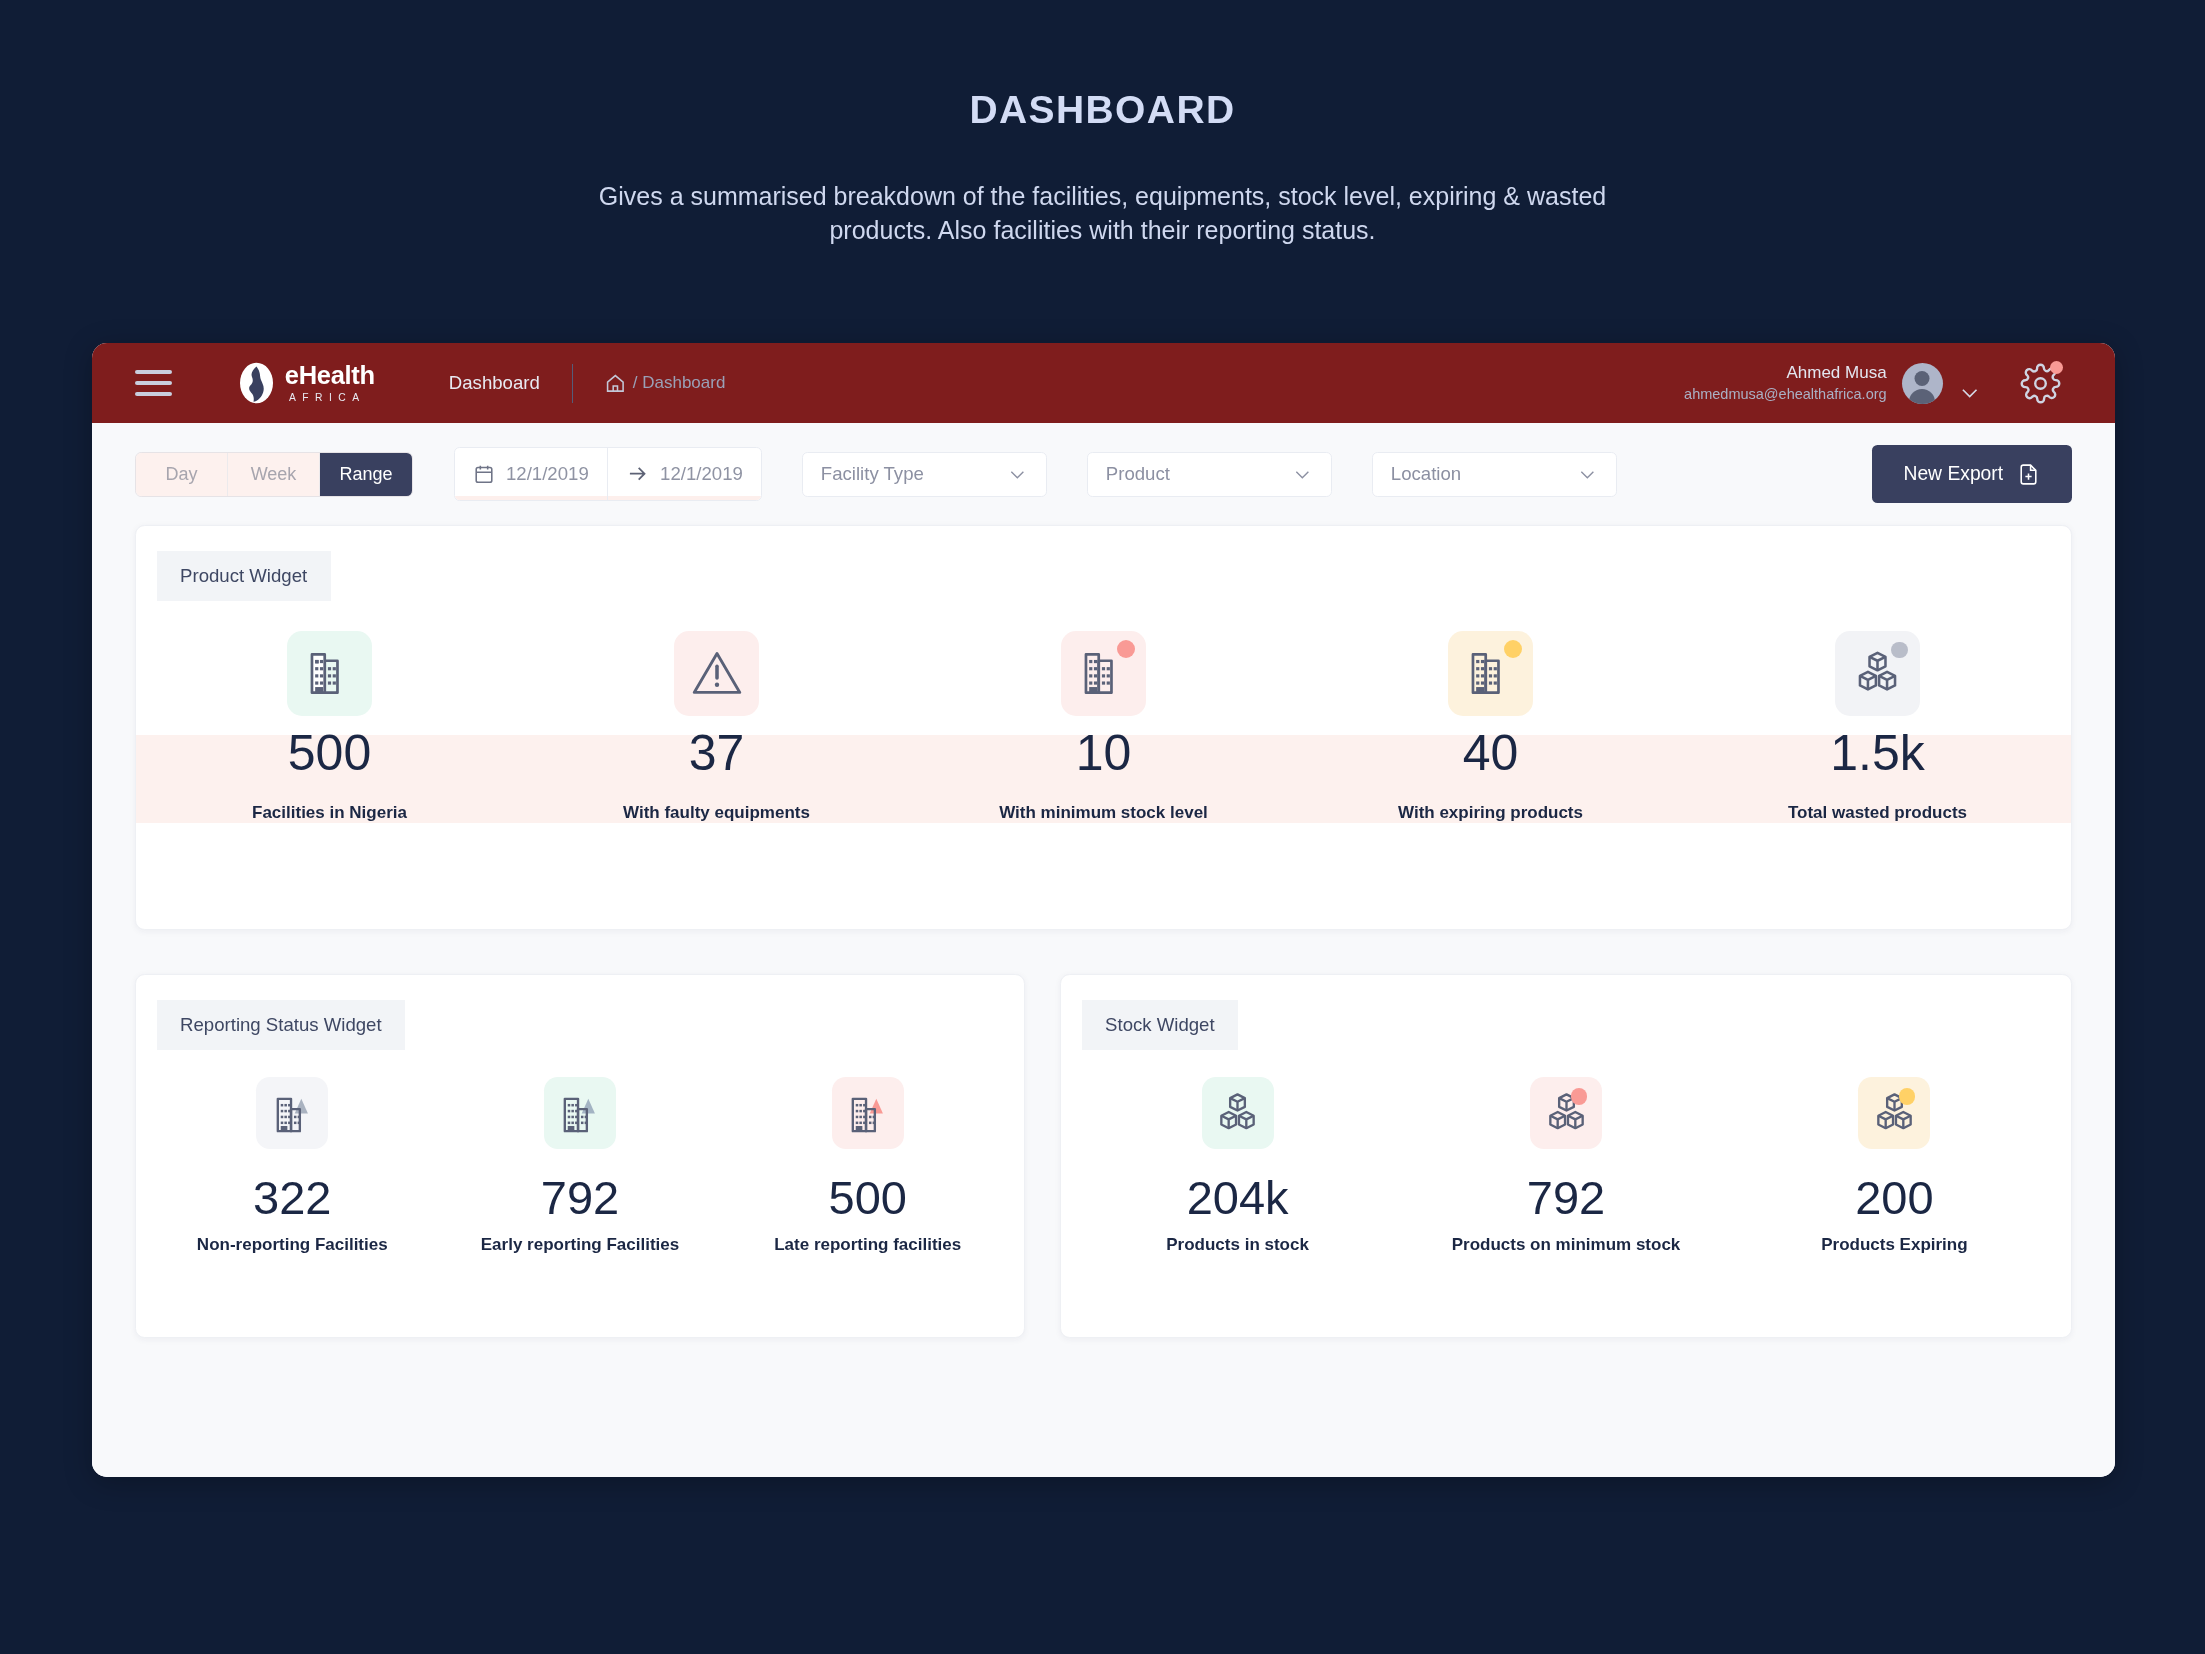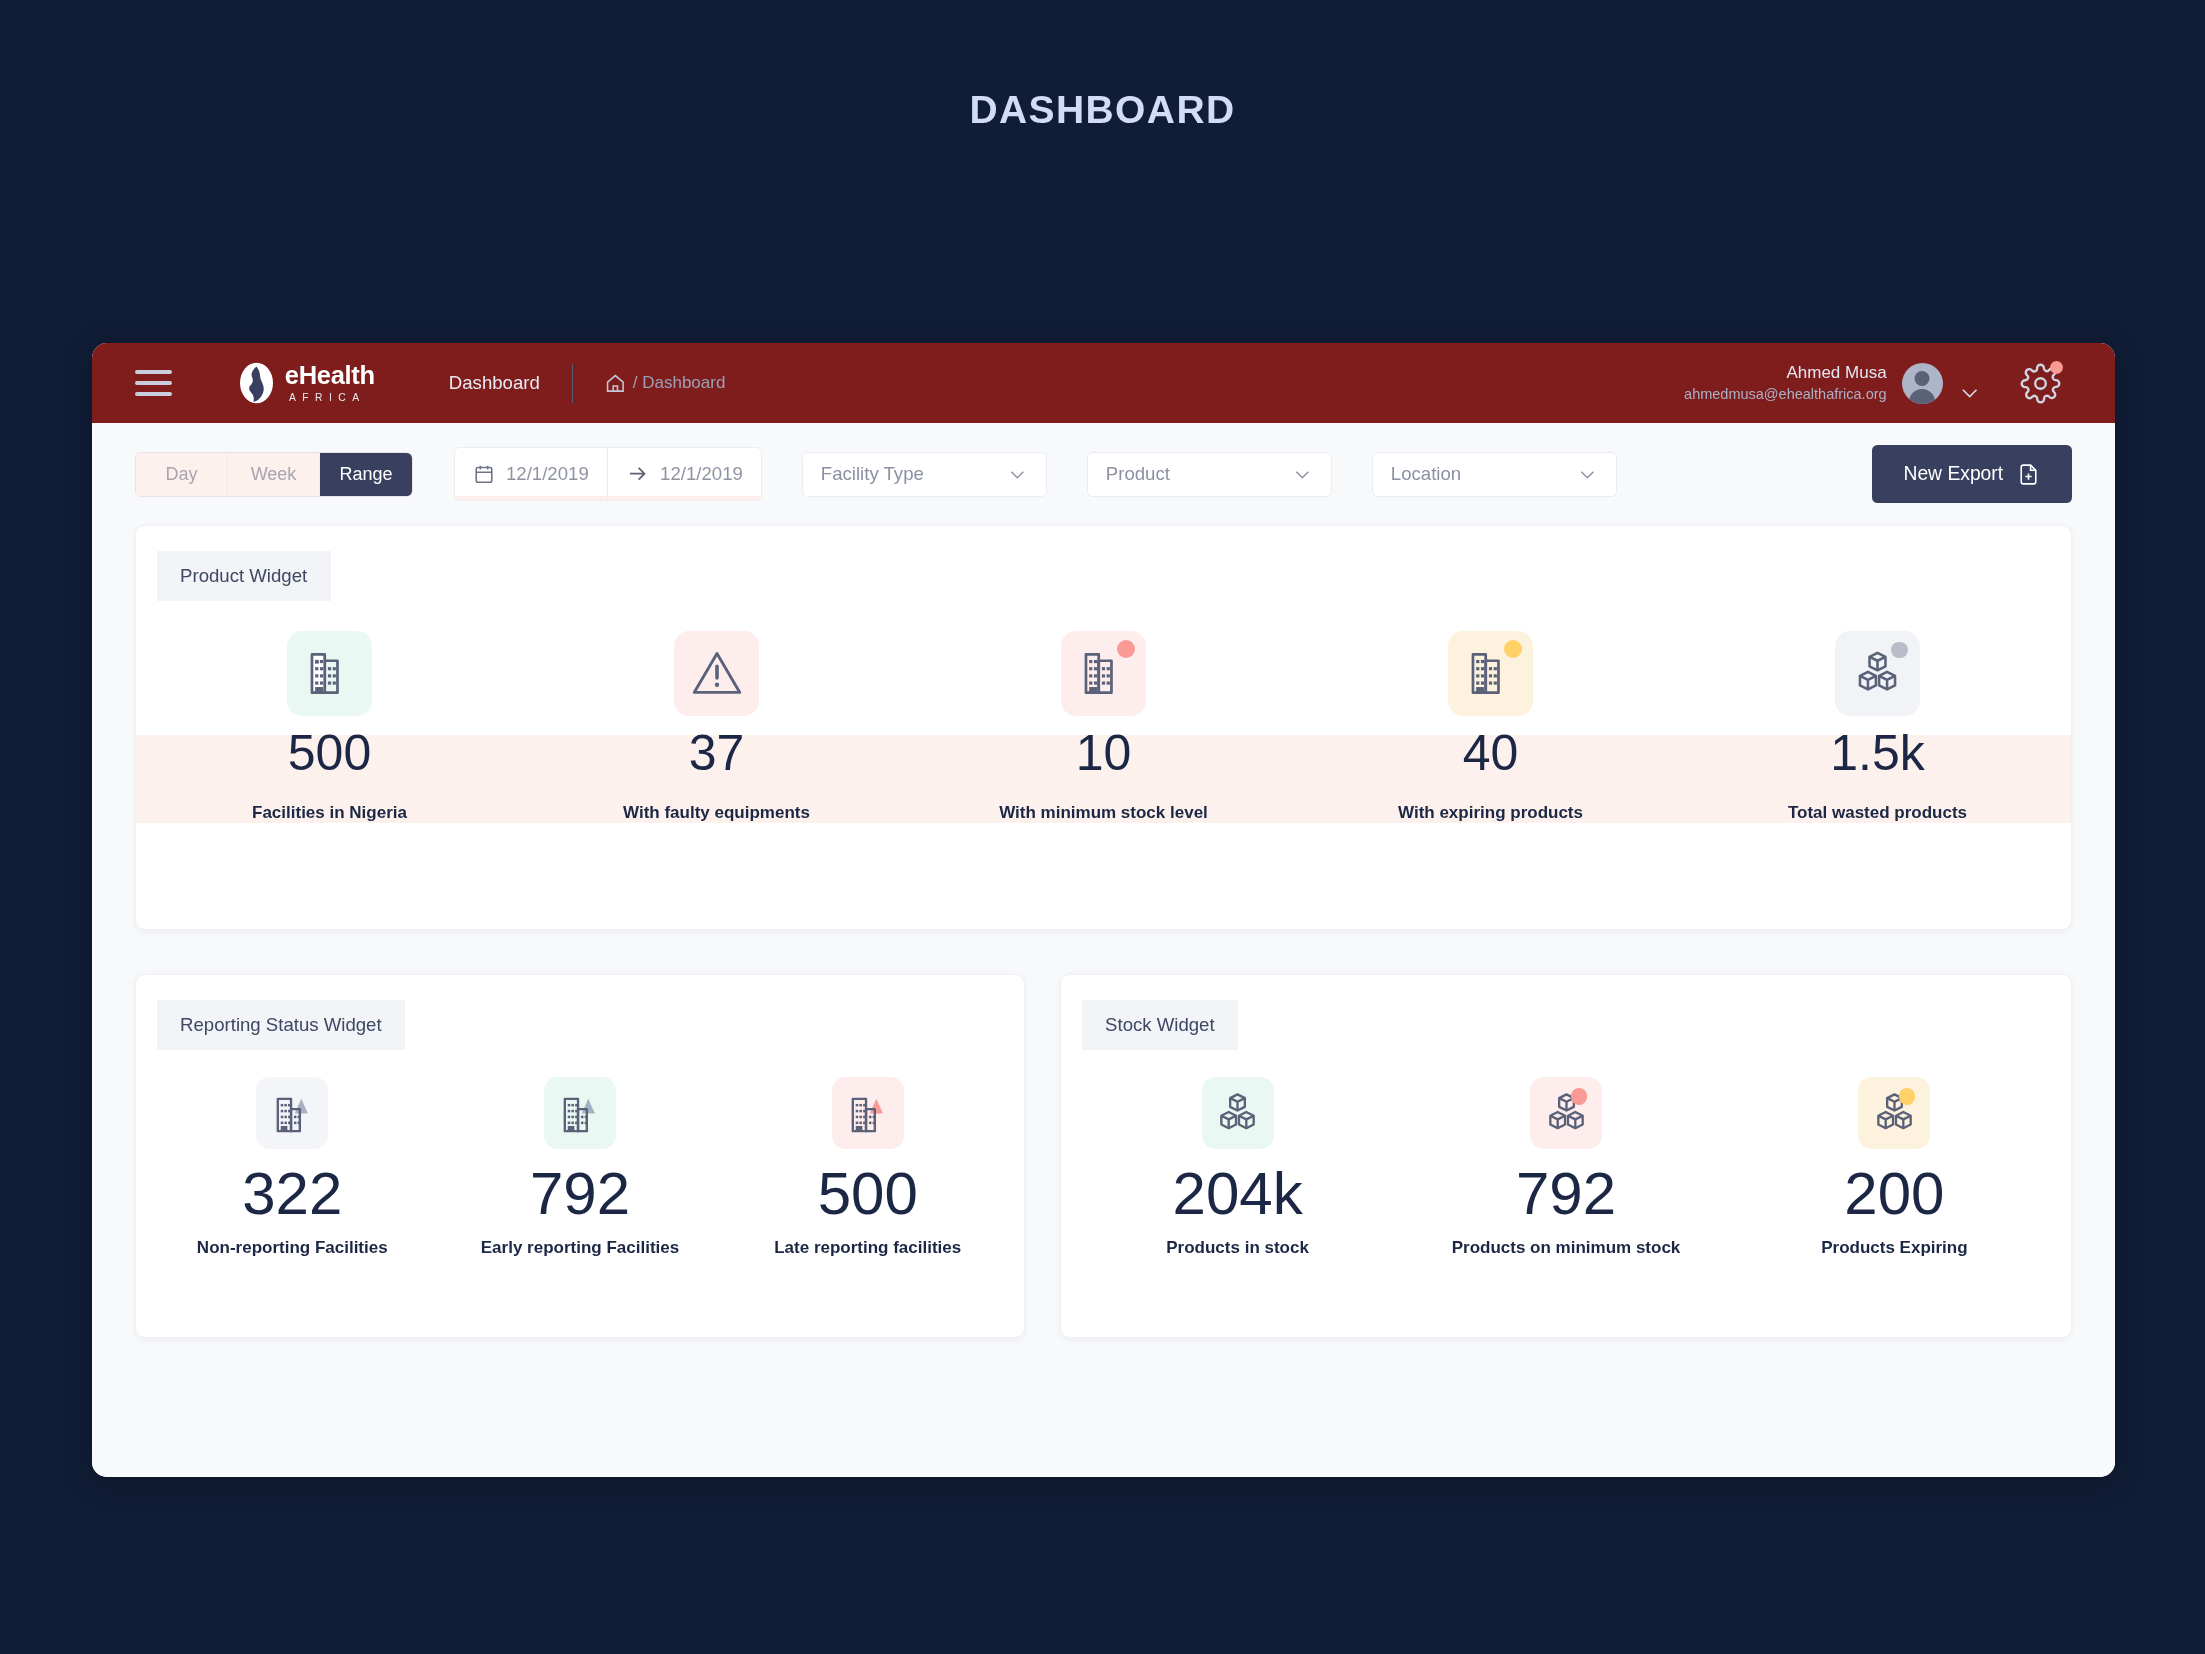--- a/index.html
+++ b/index.html
@@ -167,32 +167,33 @@
   }
   .facility-body { position: relative; padding-top: 30px; }
   .facility-body .stat-label { position: relative; z-index: 2; padding-top: 25px; }
   .facility-body .band { height: 88px; }
 
   .lower-row { display: flex; gap: 35px; margin-top: 44px; }
   .reporting-card { width: 890px; height: 364px; }
   .stock-card { flex: 1; height: 364px; }
   .lower-body { padding-top: 27.6px; }
   .lower-body .stat-icon { width: 72px; height: 72px; border-radius: 13.8px; }
-  .lower-body .stat-value { font-size: 60px; margin-top: 15px; }
+  .lower-body .stat-value { font-size: 47px; margin-top: 25px; }
   .lower-body .stat-label { margin-top: 13.8px; }
   .reporting-card .stat-row { padding: 0 12.4px; }
   .stock-card .stat-row { padding: 0 12.4px; }
 </style>
 </head>
 <body>
 
 <div class="page">
 
   <div class="hero">
     <div class="hero-title">DASHBOARD</div>
+    <div class="hero-sub">Gives a summarised breakdown of the facilities, equipments, stock level, expiring &amp; wasted  products. Also facilities with their reporting status.</div>
   </div>
 
   <div class="app-window">
 
     <div class="topbar">
 
       <div class="hamburger">
         <span></span>
           <span></span>
           <span></span>

